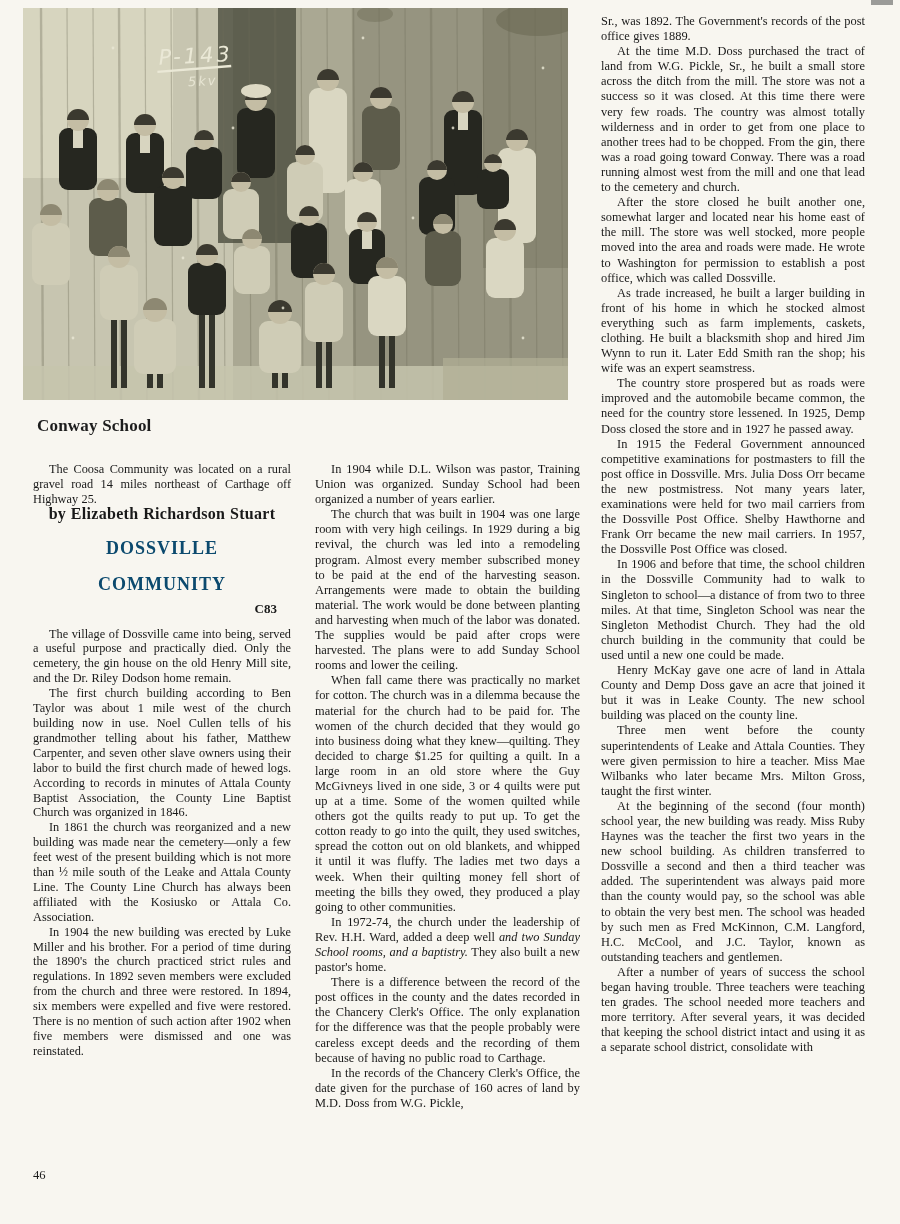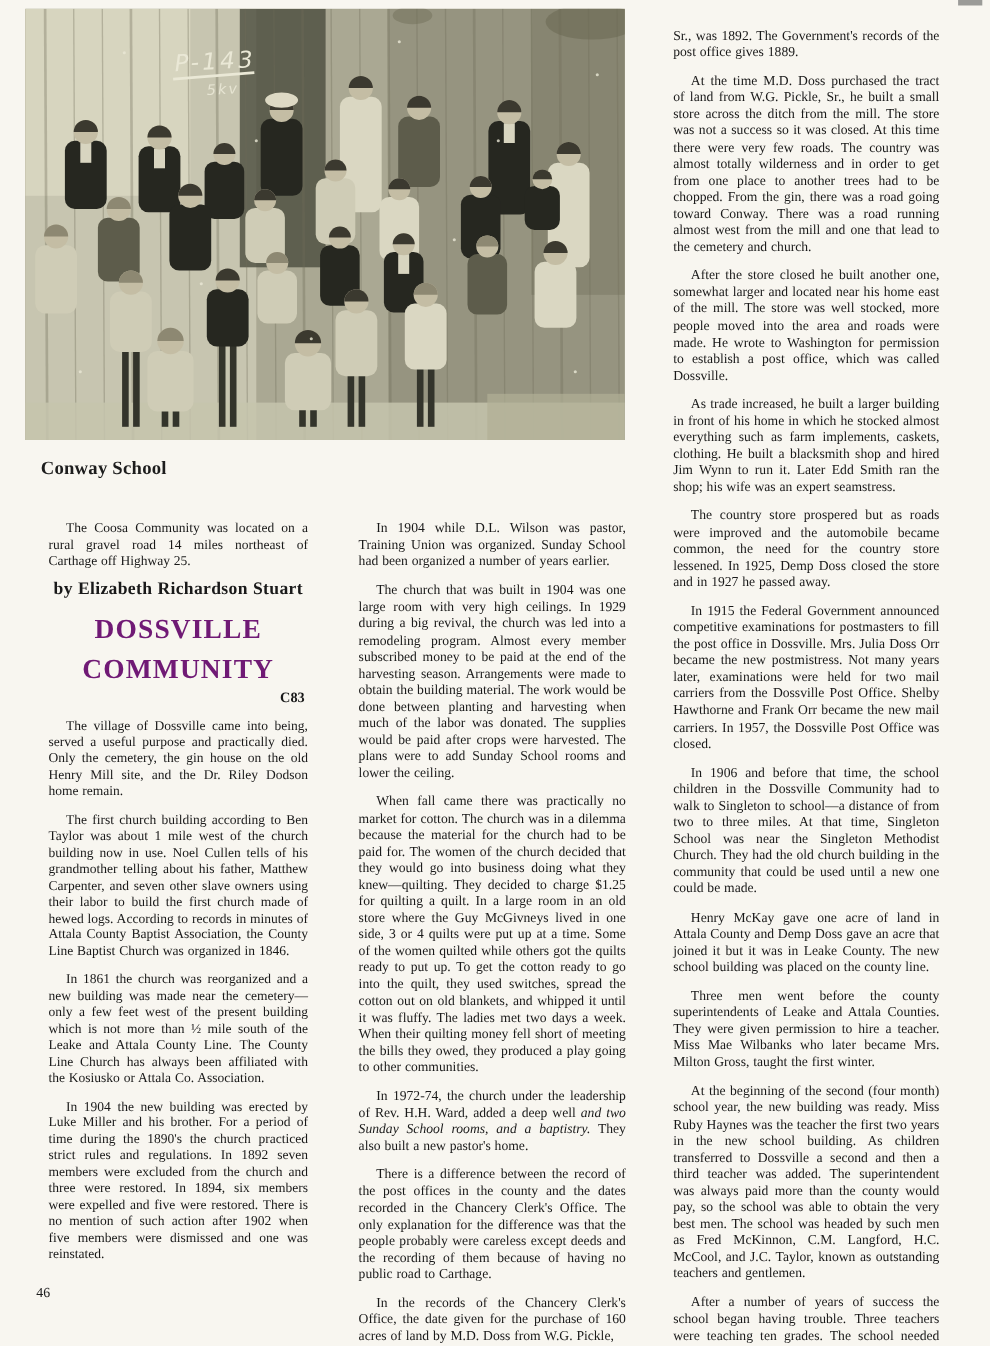--- a/index.html
+++ b/index.html
@@ -14,34 +14,34 @@
   .photo-wrap svg{display:block;width:100%;height:100%;}
   .photo-caption{
     position:absolute;left:37px;top:416px;width:300px;
     font-size:17px;font-weight:bold;letter-spacing:.2px;color:#1d1d1d;
   }
   
   .col{
     position:absolute;text-align:justify;color:#191919;
     font-size:12.4px;line-height:15.1px;word-spacing:.4px;
   }
-  .col p{margin:11px;text-indent:16px;}
+  .col p{margin:0;text-indent:16px;}
   .col p.no-indent{text-indent:0;}
   .em{font-style:italic;}
   #col-left{left:33px;top:462px;width:258px;font-size:12.3px;line-height:14.9px;}
   #col-middle{left:315px;top:462px;width:265px;}
   #col-right{left:601px;top:14px;width:264px;}
   .intro{margin:0 0 10px;}
   .byline{
     margin:4px 0 14px;text-indent:0 !important;text-align:center;
     font-weight:bold;font-size:16px;letter-spacing:.3px;
   }
   .title{
     margin:8px 0 0;text-align:center;font-weight:bold;
-    font-size:25px;line-height:36px;letter-spacing:1px;color:#701a75;
+    font-size:18px;line-height:36px;letter-spacing:1px;color:#0c4a6e;
   }
   .code{
     margin:0 14px 10px 0;text-align:right;font-weight:bold;font-size:13px;
   }
   .page-number{position:absolute;left:33px;top:1168px;font-size:12.6px;color:#1b1b1b;}
 </style>
 </head>
 <body>
 
 <div class="page-edge-mark"></div>

